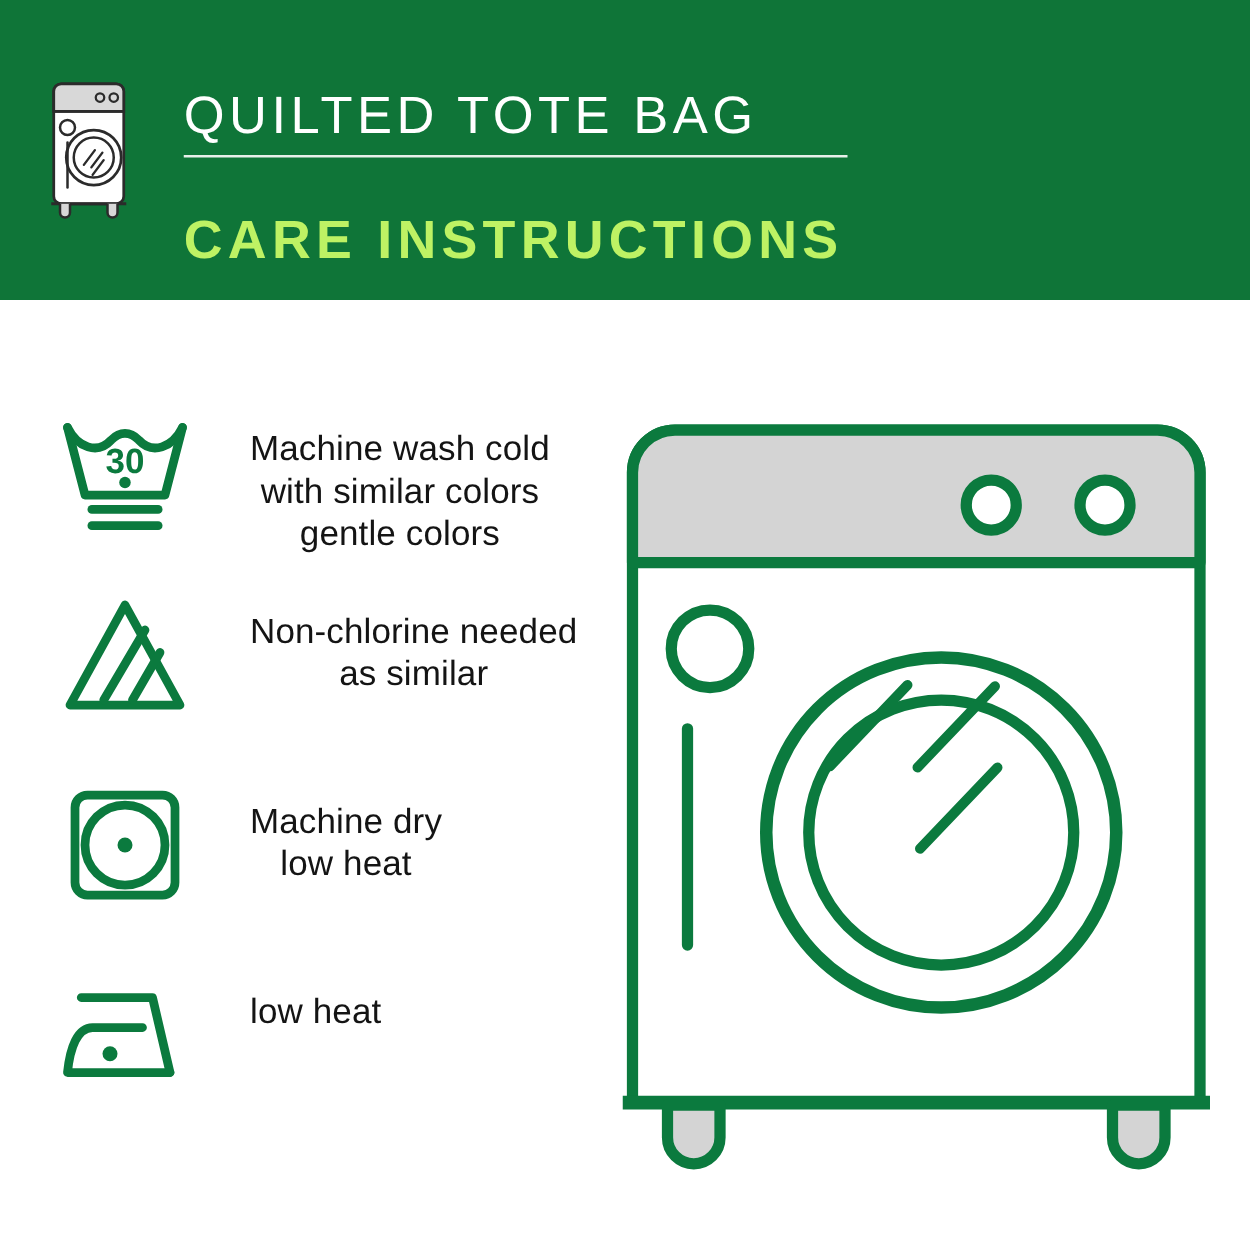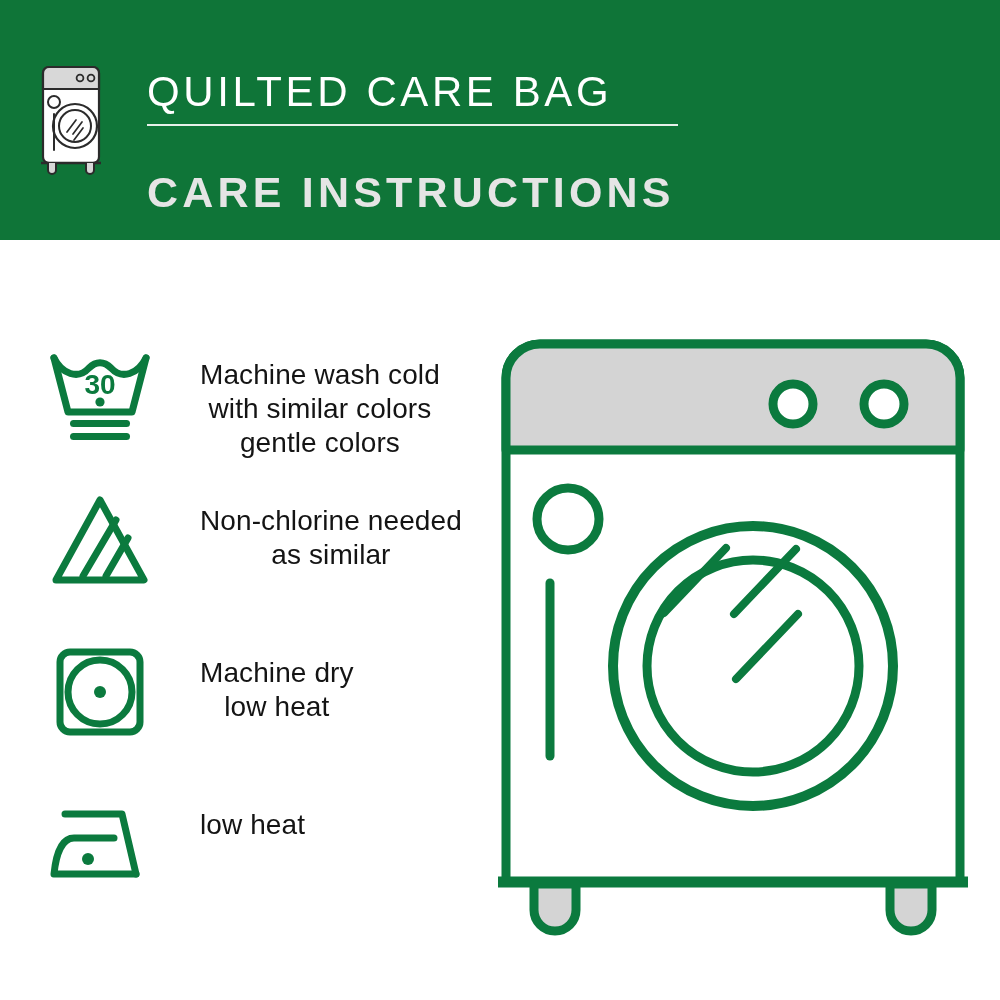--- a/index.html
+++ b/index.html
@@ -48,35 +48,35 @@
     font-family: "Liberation Sans", sans-serif;
   }
   #title-divider {
     width: 531px;
     height: 2px;
     background: #e8f0ea;
     margin-top: 6px;
     margin-bottom: 6px;
   }
   #title-line2 {
-    color: #e5e5e5;
+    color: #bef264;
     font-size: 43px;
     font-weight: 700;
     letter-spacing: 4.2px;
     line-height: 52px;
     white-space: nowrap;
     font-family: "Liberation Sans", sans-serif;
     margin-top: 40px;
   }
 
   
   #care-list {
     position: absolute;
     left: 0;
-    top: 240px;
+    top: 224px;
     width: 490px;
     height: 760px;
   }
   .care-row {
     position: absolute;
     left: 48px;
     width: 430px;
     display: flex;
     align-items: flex-start;
   }
@@ -143,21 +143,21 @@
         <line x1="33" y1="70" x2="42" y2="58" stroke="#2b2b2b" stroke-width="1.7" stroke-linecap="round"></line>
         <line x1="34" y1="76" x2="43" y2="64" stroke="#2b2b2b" stroke-width="1.7" stroke-linecap="round"></line>
 
         <line x1="1" y1="99" x2="61" y2="99" stroke="#2b2b2b" stroke-width="2.4"></line>
         <path d="M8 99 v7 a4 4 0 0 0 8 0 v-7" fill="#d8d8d8" stroke="#2b2b2b" stroke-width="2"></path>
         <path d="M46 99 v7 a4 4 0 0 0 8 0 v-7" fill="#d8d8d8" stroke="#2b2b2b" stroke-width="2"></path>
       </svg>
     </div>
 
     <div id="header-text">
-      <div id="title-line1">QUILTED CARE BAG</div>
+      <div id="title-line1">QUILTED TOTE BAG</div>
       <div id="title-divider"></div>
       <div id="title-line2">CARE INSTRUCTIONS</div>
     </div>
 
   </div>
 
   <div id="care-list">
 
     <div class="care-row r0">
       <div class="care-symbol">

